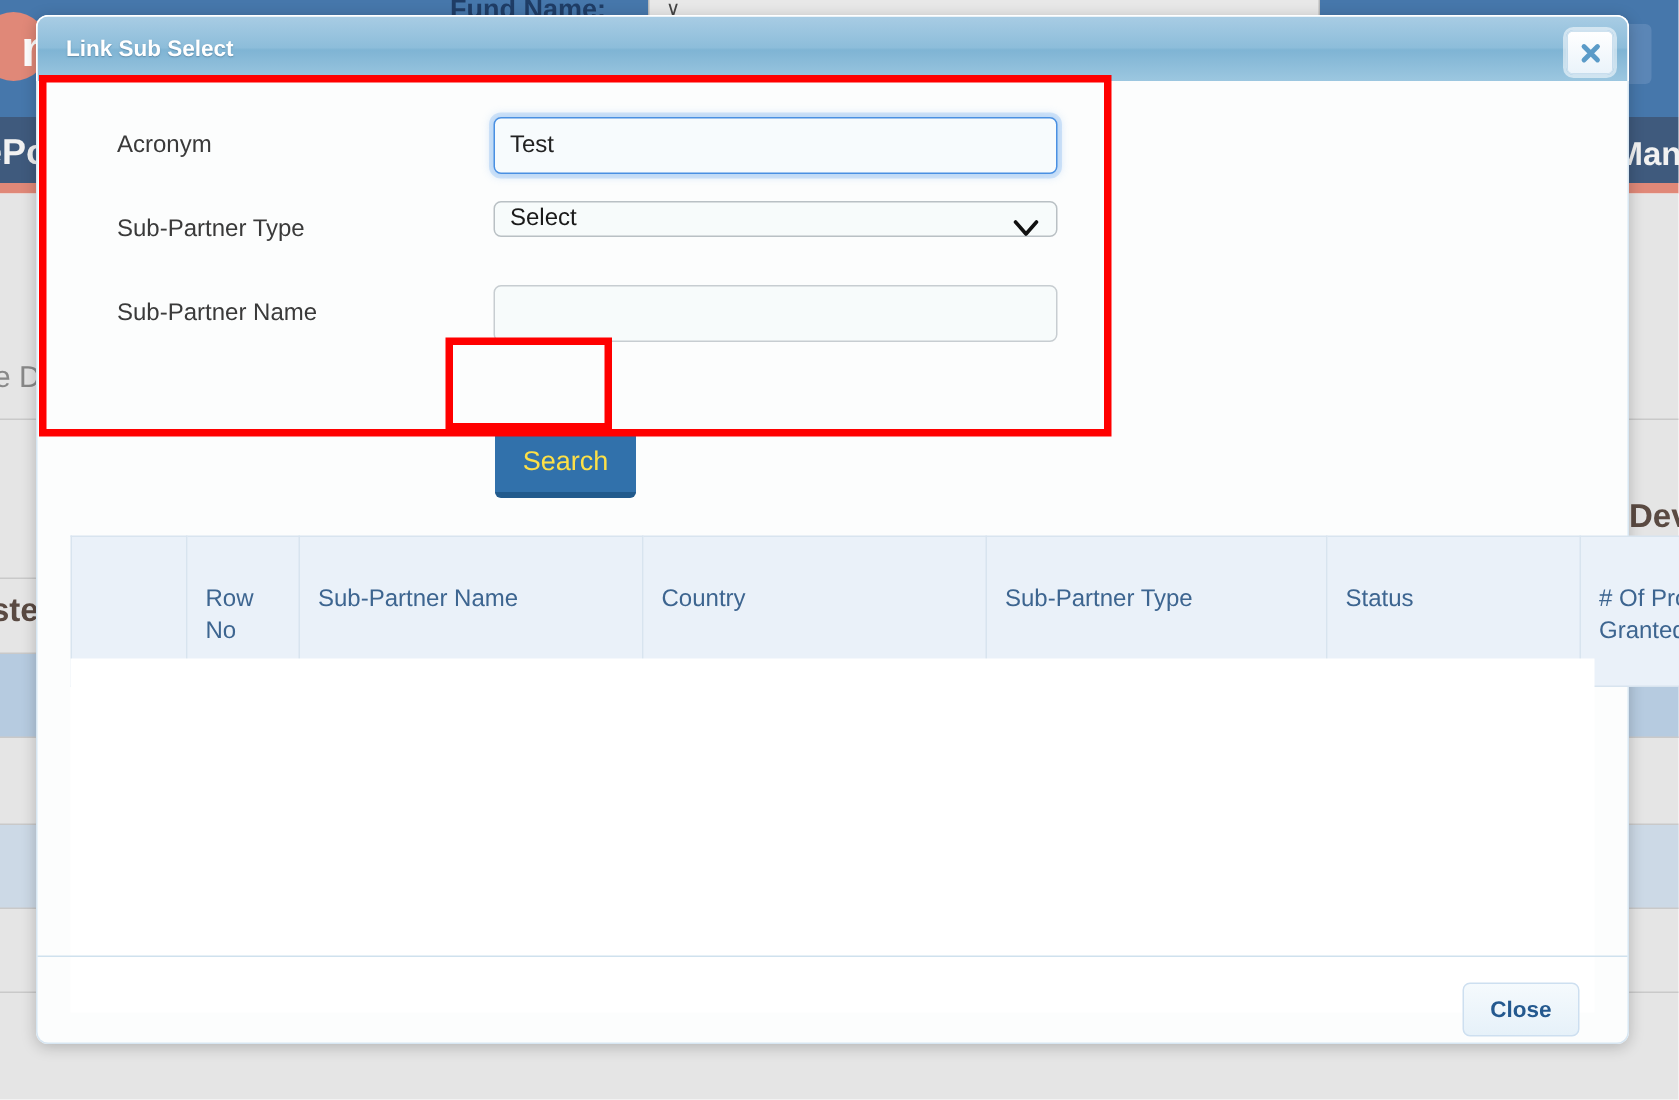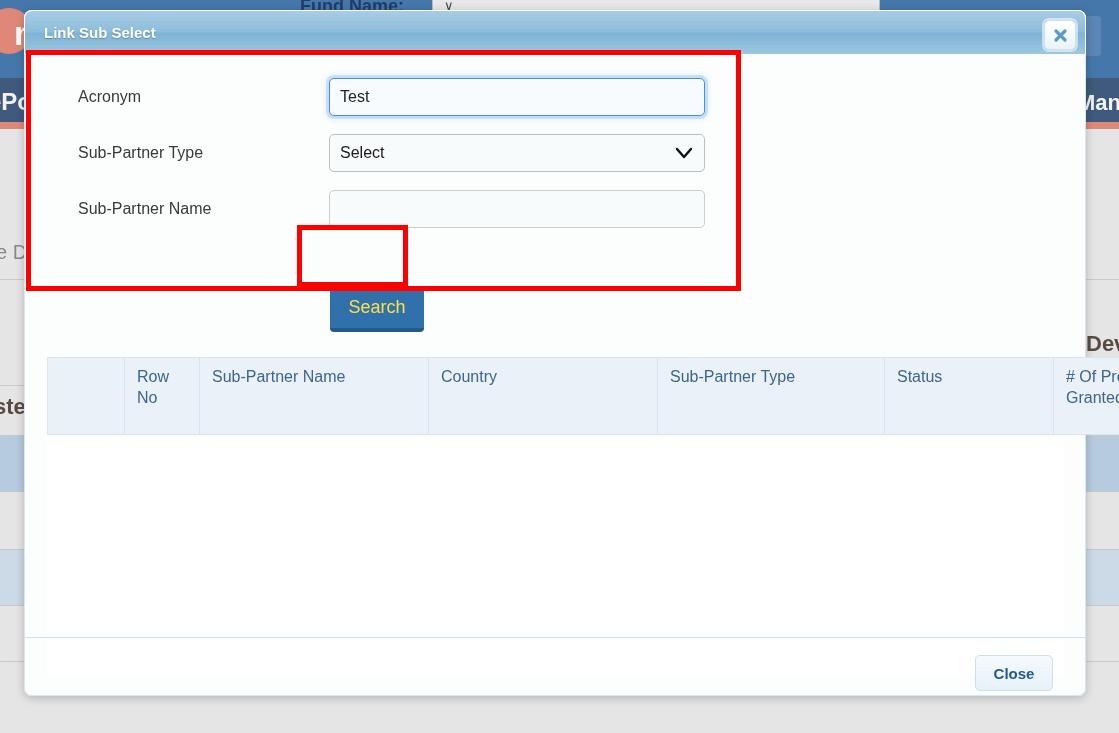--- a/index.html
+++ b/index.html
@@ -178,21 +178,21 @@
     font-family: "Liberation Sans", sans-serif;
     outline: none;
   }
   .txt-input.focused {
     border: 1px solid #4a90e2;
     background: #f7fbfd;
     box-shadow: 0 0 0 3px rgba(120,175,240,.28), 0 0 6px 2px rgba(120,175,240,.30);
   }
   .sel-wrap { position: relative; width: 376px; height: 38px; }
   .sel-input {
-    width: 376px; height: 38px;
+    width: 376px; height: 24px;
     box-sizing: border-box;
     border: 1px solid #b9c0c4;
     border-radius: 5px;
     background: #f7fbfb;
     font-size: 16px; color: #1a1a1a;
     padding: 0 34px 0 10px;
     font-family: "Liberation Sans", sans-serif;
     appearance: none; -webkit-appearance: none;
     outline: none;
   }
@@ -222,21 +222,21 @@
     table-layout: fixed;
   }
   .results-table th {
     background: #eaf1f9;
     border: 1px solid #d8e4ef;
     color: #3d6590;
     font-size: 16px;
     font-weight: normal;
     text-align: left;
     vertical-align: top;
-    padding: 8px 10px 26px 12px;
+    padding: 31px 10px 26px 12px;
     line-height: 1.32;
   }
   .results-table th.col-check { width: 54px; }
   .results-table th.col-rowno { width: 52px; }
   .results-table th.col-name  { width: 206px; }
   .results-table th.col-ctry  { width: 206px; }
   .results-table th.col-type  { width: 204px; }
   .results-table th.col-stat  { width: 146px; }
   .results-table th.col-proj  { width: 148px; }
   .table-empty-body {

